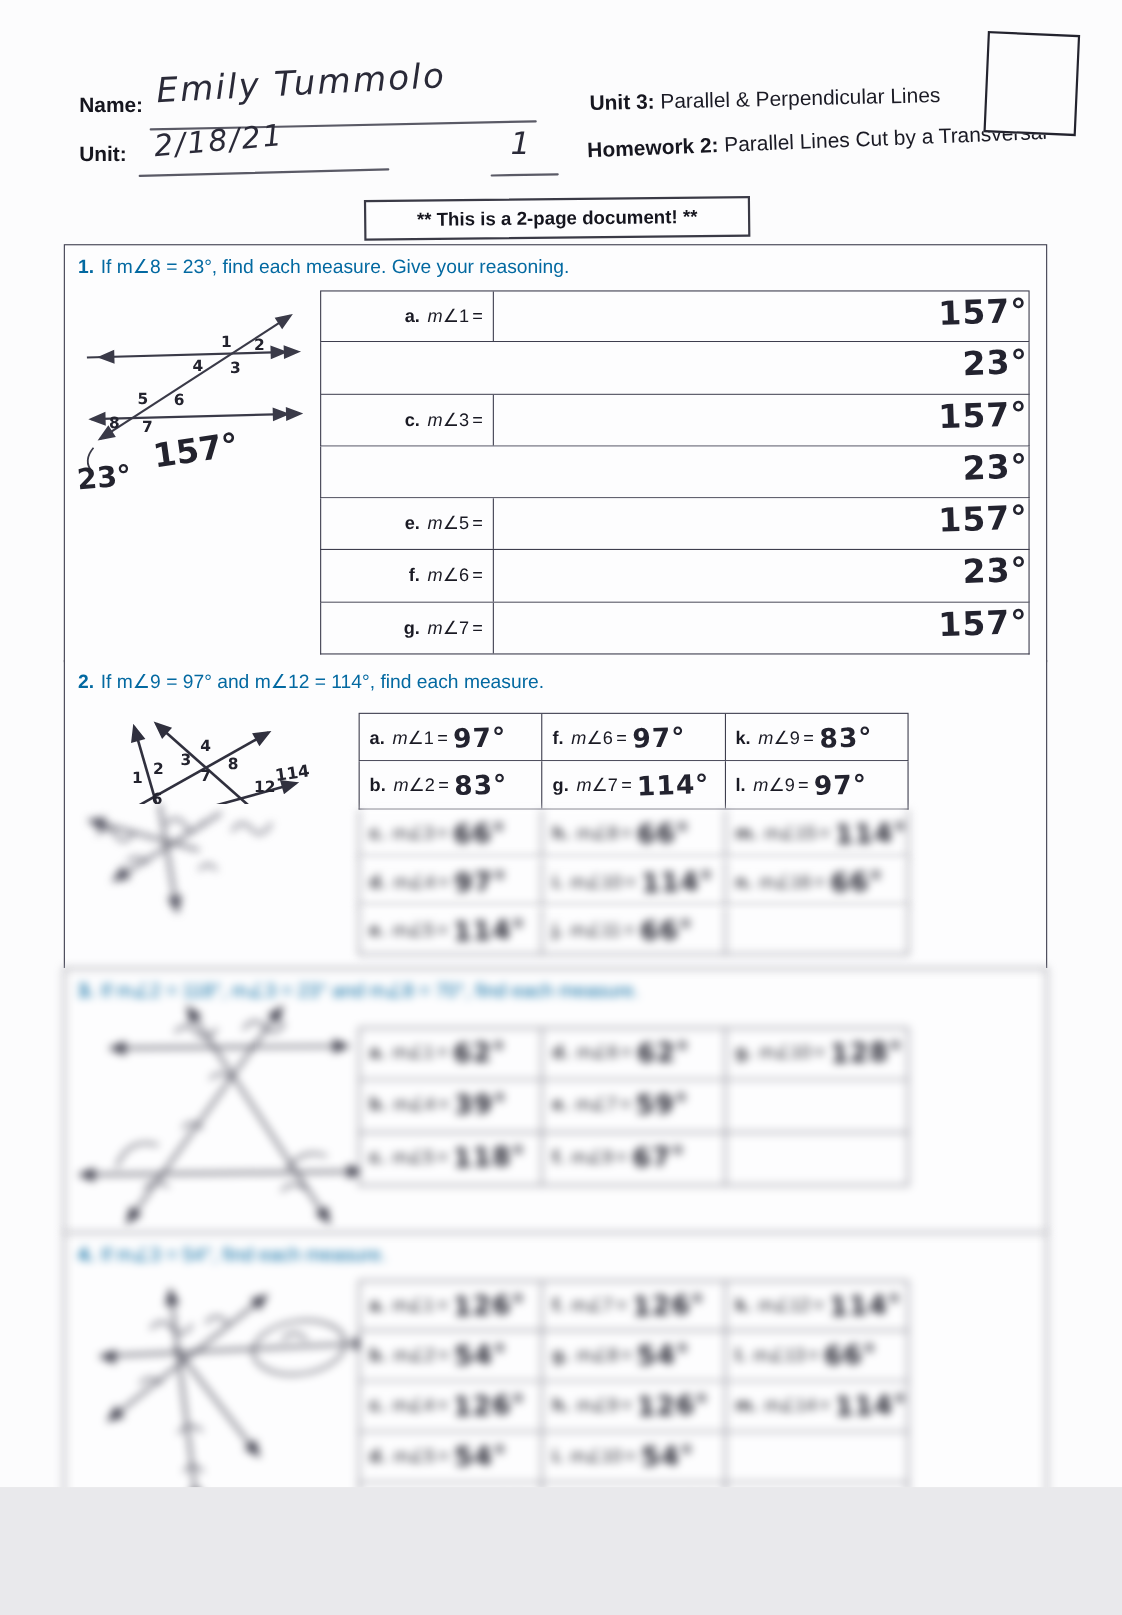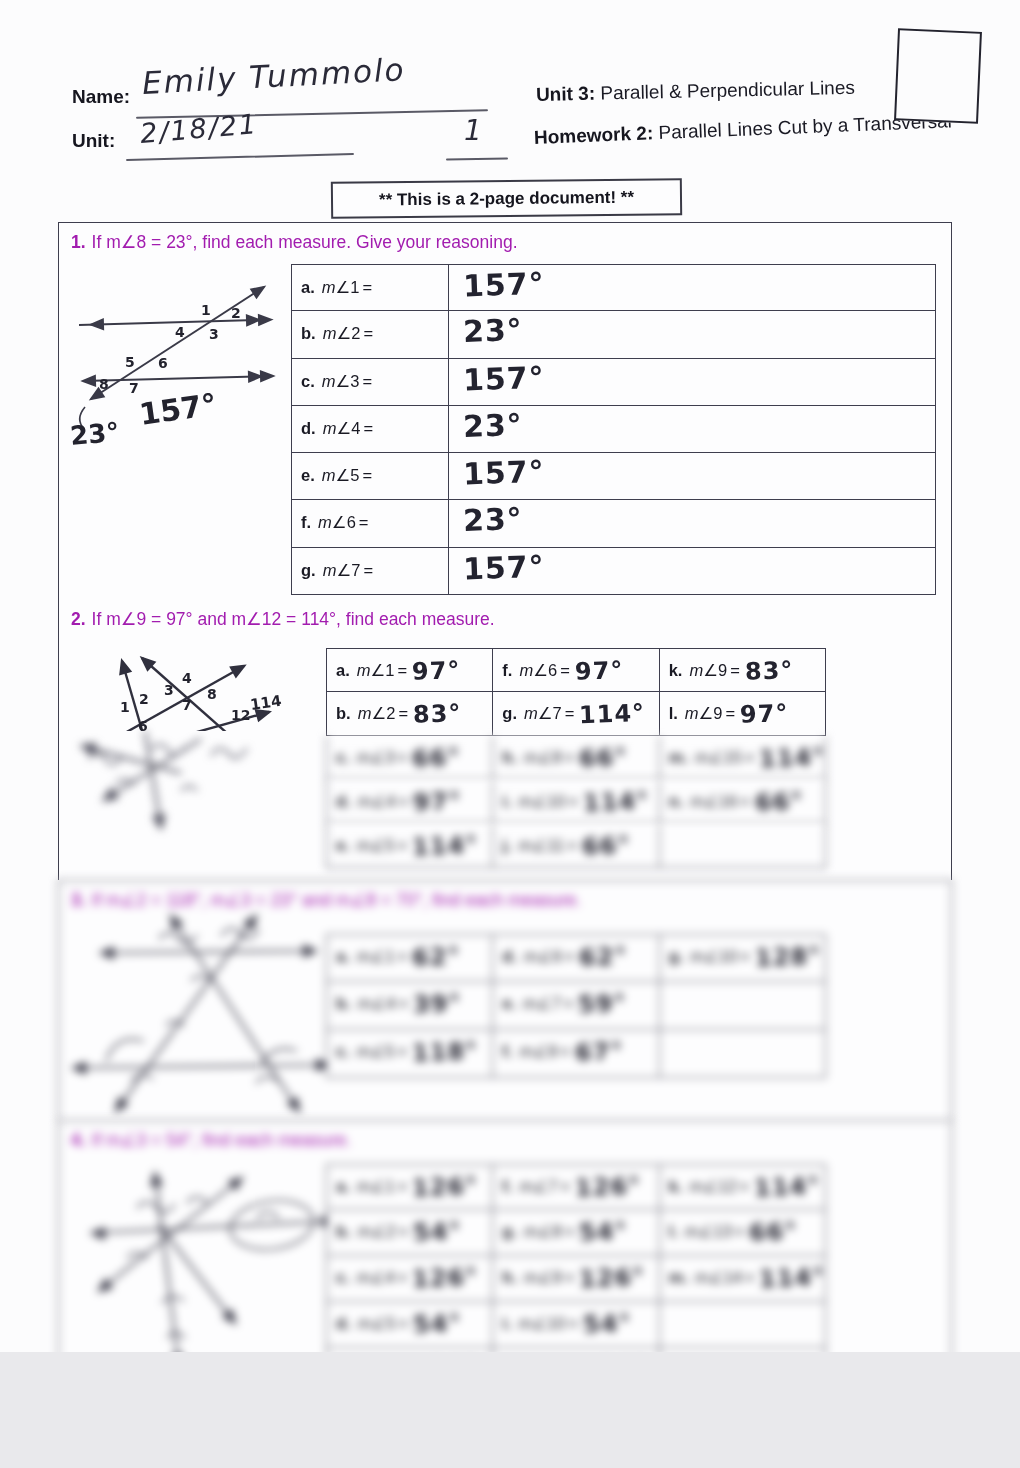--- a/index.html
+++ b/index.html
@@ -23,21 +23,21 @@
   
   .banner { width:347px; height:33px; border:2.3px solid #3a3a46; background:#fdfdfe;
     display:flex; align-items:center; justify-content:center; transform:rotate(-0.6deg);
     font-weight:bold; font-size:17px; color:#15151e; }
   
   .sec { position:absolute; left:58px; width:892px; border:1.6px solid #3e3e4e; background:#fdfdfe; }
   .sec1 { top:222px; height:378px; }
   .sec2 { top:600px; height:280px; border-top:none; border-bottom:none; }
   .sec3 { top:880px; height:240px; border-bottom:none; filter:blur(4px); }
   .sec4 { top:1120px; height:288px; filter:blur(4px); }
-  .prompt { position:absolute; left:12px; top:9px; font-size:17.5px; color:#a21caf; }
+  .prompt { position:absolute; left:12px; top:9px; font-size:17.5px; color:#0369a1; }
   .qnum { font-weight:bold; margin-right:6px; }
   
   .atable { position:absolute; }
   .trow { display:flex; background:#fdfdfe;
     border-left:1.6px solid #3e3e4e; border-right:1.6px solid #3e3e4e; border-bottom:1.6px solid #3e3e4e; }
   .trow:first-child { border-top:1.6px solid #3e3e4e; }
   .tcell { flex:1 1 0; padding:8px 4px 0 9px; overflow:hidden; white-space:nowrap; }
   .tcell + .tcell { border-left:1.6px solid #3e3e4e; }
   .ltr { font-weight:bold; font-size:16.5px; margin-right:7px; }
   .msym { font-style:italic; font-size:16.5px; }
@@ -121,35 +121,33 @@
         <text x="95" y="97">6</text>
         <text x="66" y="122">7</text>
         <text x="36" y="118">8</text>
       </g>
       <g>
         <text x="78" y="154" font-size="30" transform="rotate(-8 78 154)">157°</text>
         <text x="8" y="174" font-size="26" transform="rotate(-5 8 174)">23°</text>
       </g>
     </svg>
 
-    <div class="atable q1t" style="left:232px; top:41px; width:645px;">
+    <div class="atable q1t" style="left:232px; top:41px; width:645px;text-align:right;">
         <div class="trow">
           <div class="tcell labcell"><span class="ltr">a.</span><span class="msym">m</span><span class="ang">∠1</span><span class="eq">=</span></div>
           <div class="tcell valcell"><span class="hval">157°</span></div>
         </div>
         <div class="trow">
-          <div class="tcell labcell"><span class="ltr">b.</span><span class="msym">m</span><span class="ang">∠2</span><span class="eq">=</span></div>
           <div class="tcell valcell"><span class="hval">23°</span></div>
         </div>
         <div class="trow">
           <div class="tcell labcell"><span class="ltr">c.</span><span class="msym">m</span><span class="ang">∠3</span><span class="eq">=</span></div>
           <div class="tcell valcell"><span class="hval">157°</span></div>
         </div>
         <div class="trow">
-          <div class="tcell labcell"><span class="ltr">d.</span><span class="msym">m</span><span class="ang">∠4</span><span class="eq">=</span></div>
           <div class="tcell valcell"><span class="hval">23°</span></div>
         </div>
         <div class="trow">
           <div class="tcell labcell"><span class="ltr">e.</span><span class="msym">m</span><span class="ang">∠5</span><span class="eq">=</span></div>
           <div class="tcell valcell"><span class="hval">157°</span></div>
         </div>
         <div class="trow">
           <div class="tcell labcell"><span class="ltr">f.</span><span class="msym">m</span><span class="ang">∠6</span><span class="eq">=</span></div>
           <div class="tcell valcell"><span class="hval">23°</span></div>
         </div>

